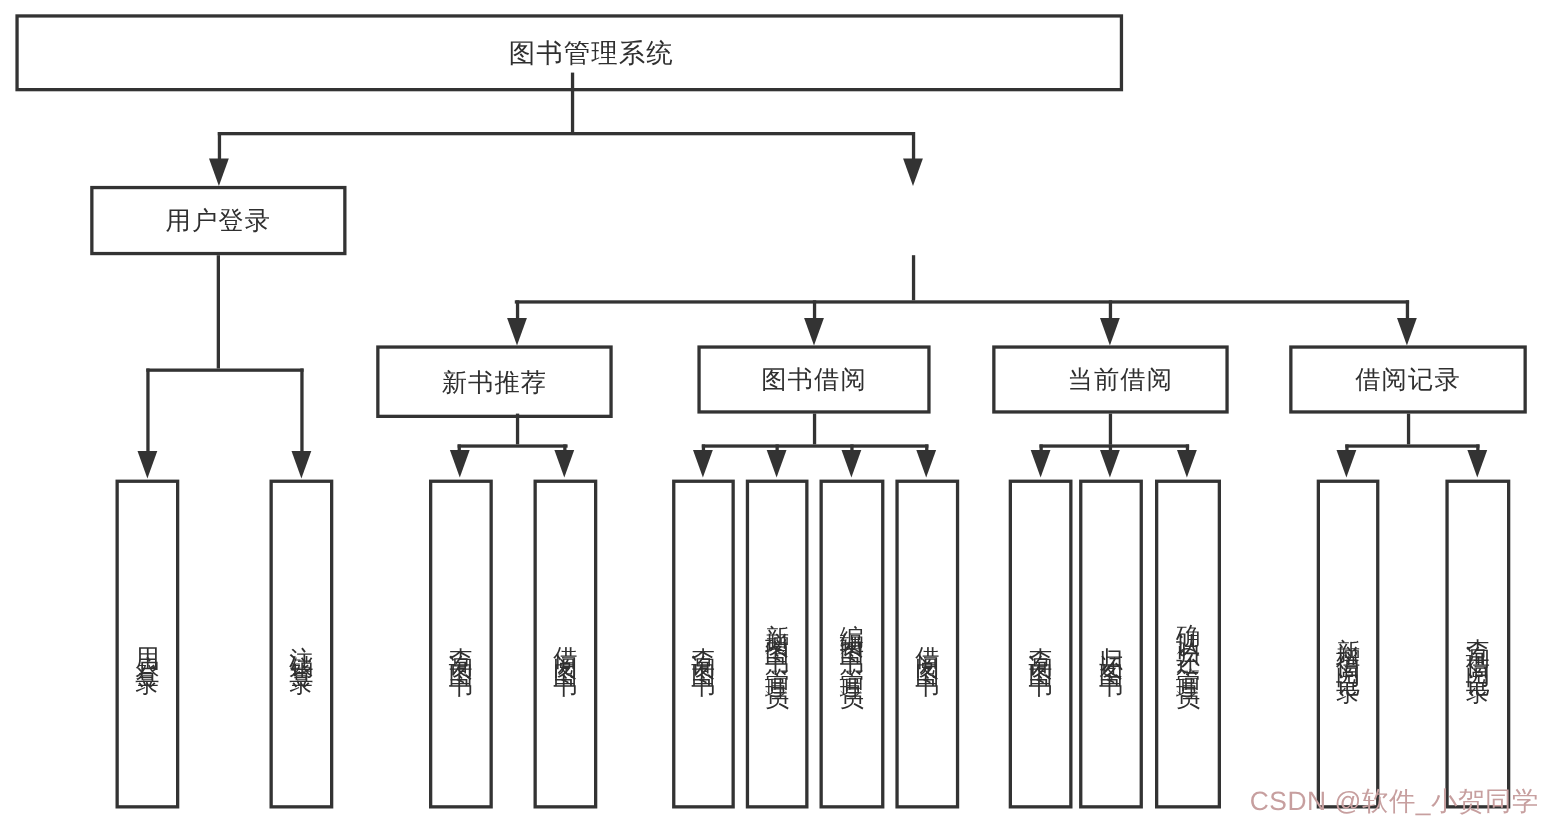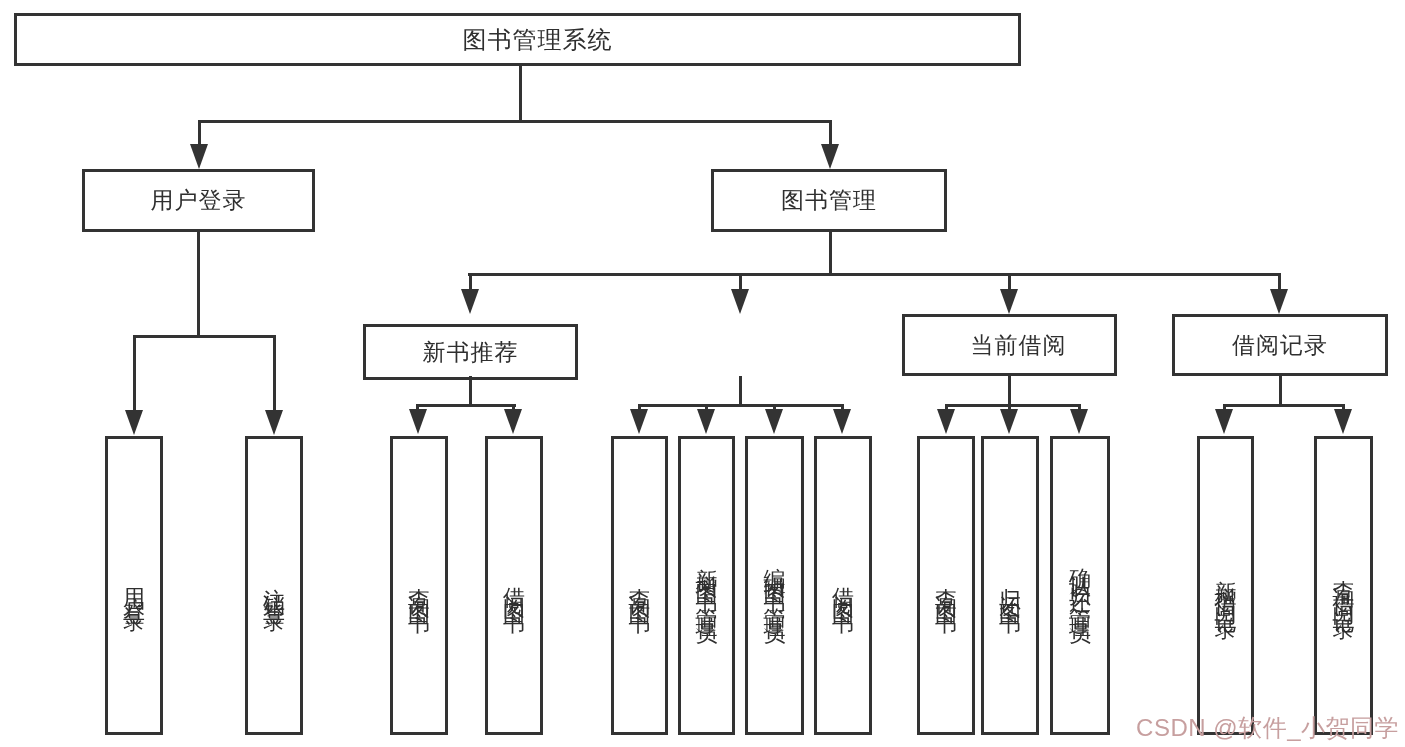--- a/index.html
+++ b/index.html
@@ -27,51 +27,51 @@
   .watermark{
     position:absolute;right:6px;bottom:3px;font-size:24px;letter-spacing:0.5px;
     white-space:nowrap;
   }
 </style>
 </head>
 <body>
 
 <div class="canvas">
 
-  <div class="box hbox root" style="left:14px;top:13px;width:1007px;height:53px;padding-left:40px;">图书管理系统</div>
+  <div class="box hbox root" style="left:14px;top:13px;width:1007px;height:70px;padding-left:40px;">图书管理系统</div>
 
   <div class="ln" style="left:519px;top:66px;width:3px;height:54px;"></div>
   <div class="ln" style="left:198px;top:120px;width:633px;height:3px;"></div>
   <div class="ln" style="left:198px;top:120px;width:3px;height:26px;"></div>
   <div class="arw" style="left:190px;top:144px;"></div>
   <div class="ln" style="left:829px;top:120px;width:3px;height:26px;"></div>
   <div class="arw" style="left:821px;top:144px;"></div>
 
   <div class="box hbox" style="left:82px;top:169px;width:233px;height:63px;">用户登录</div>
-  <div class="box hbox" style="left:711px;top:169px;width:236px;height:63px;">图书管理</div>
 
   <div class="ln" style="left:197px;top:232px;width:3px;height:103px;"></div>
   <div class="ln" style="left:133px;top:335px;width:143px;height:3px;"></div>
   <div class="ln" style="left:133px;top:335px;width:3px;height:76px;"></div>
   <div class="arw" style="left:125px;top:410px;"></div>
   <div class="ln" style="left:273px;top:335px;width:3px;height:76px;"></div>
   <div class="arw" style="left:265px;top:410px;"></div>
 
   <div class="ln" style="left:829px;top:232px;width:3px;height:41px;"></div>
   <div class="ln" style="left:468px;top:273px;width:813px;height:3px;"></div>
   <div class="ln" style="left:469px;top:273px;width:3px;height:17px;"></div>
   <div class="arw" style="left:461px;top:289px;"></div>
   <div class="ln" style="left:739px;top:273px;width:3px;height:17px;"></div>
   <div class="arw" style="left:731px;top:289px;"></div>
   <div class="ln" style="left:1008px;top:273px;width:3px;height:17px;"></div>
   <div class="arw" style="left:1000px;top:289px;"></div>
   <div class="ln" style="left:1278px;top:273px;width:3px;height:17px;"></div>
   <div class="arw" style="left:1270px;top:289px;"></div>
 
-  <div class="box hbox" style="left:363px;top:314px;width:215px;height:56px;margin-top:10px;">新书推荐</div>
+  <div class="box hbox" style="left:342px;top:314px;width:215px;height:66px;">新书推荐</div>
+  <div class="box hbox" style="left:634px;top:314px;width:212px;height:62px;">图书借阅</div>
   <div class="box hbox" style="left:902px;top:314px;width:215px;height:62px;padding-left:18px;">当前借阅</div>
   <div class="box hbox" style="left:1172px;top:314px;width:216px;height:62px;">借阅记录</div>
 
   <div class="ln" style="left:469px;top:376px;width:3px;height:28px;"></div>
   <div class="ln" style="left:416px;top:404px;width:100px;height:3px;"></div>
   <div class="ln" style="left:416px;top:404px;width:3px;height:7px;"></div>
   <div class="arw" style="left:409px;top:409px;"></div>
   <div class="ln" style="left:512px;top:404px;width:3px;height:7px;"></div>
   <div class="arw" style="left:504px;top:409px;"></div>
 

